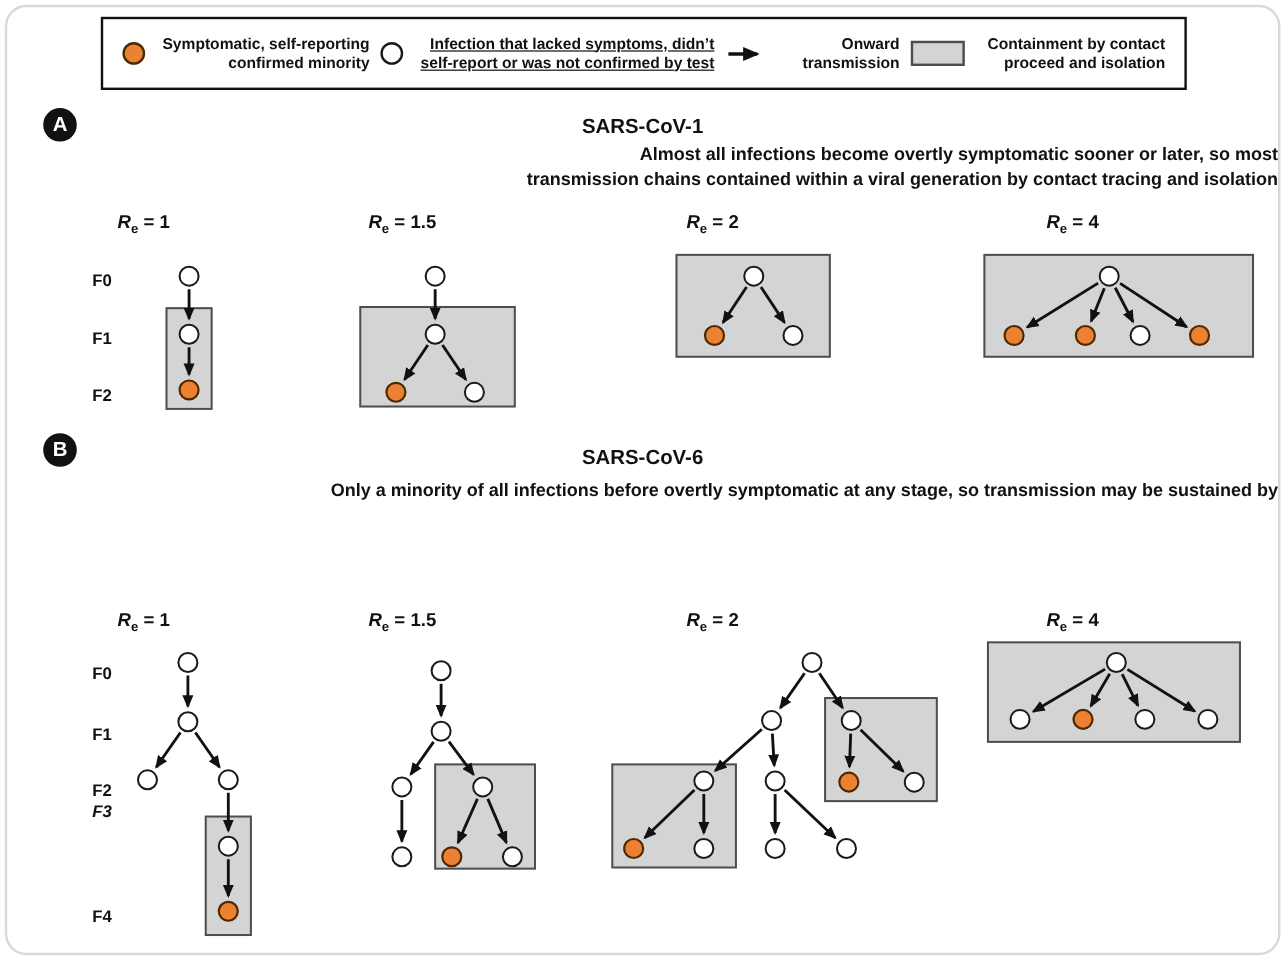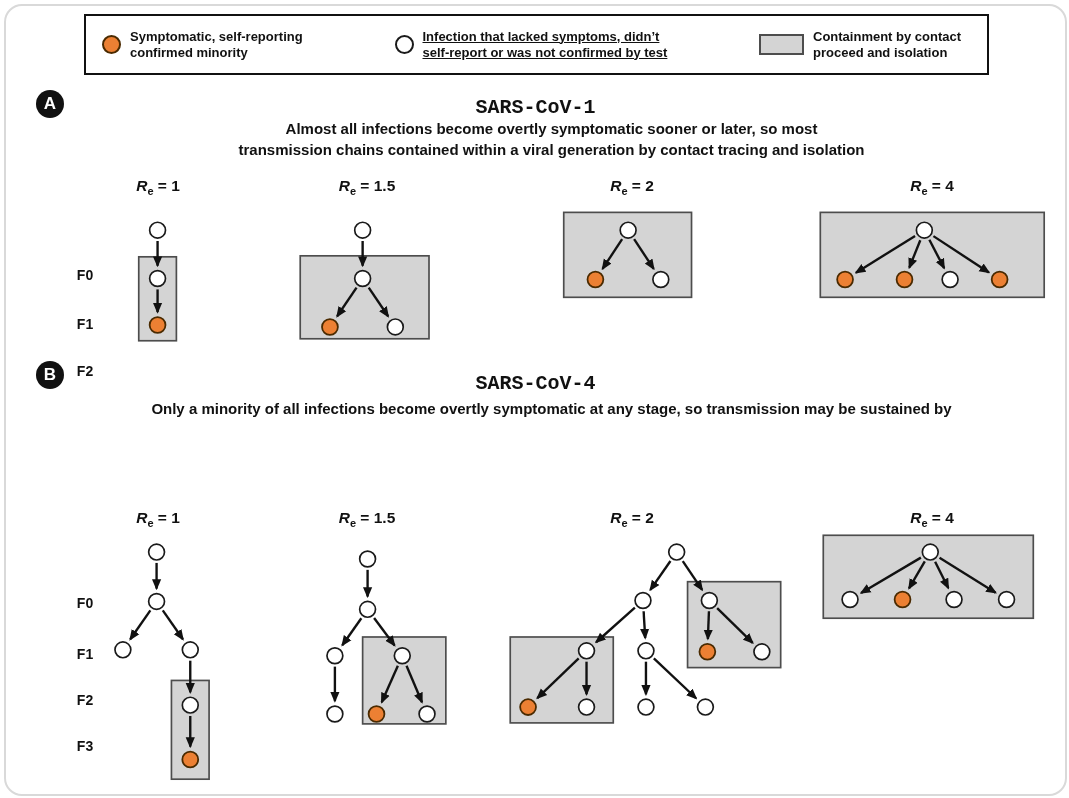--- a/index.html
+++ b/index.html
@@ -11,43 +11,43 @@
     font-family:"Liberation Sans","DejaVu Sans",sans-serif;
     font-weight:bold; color:#111; overflow:hidden;
   }
   
   .legend{
     position:absolute; left:78px; top:8px; width:905px; height:61px;
     border:2px solid #111; background:#fff; box-sizing:border-box;
     display:flex; align-items:center; justify-content:space-between;
     padding:0 16px; z-index:3;
   }
-  .legend-item{display:flex; align-items:center; gap:9px;}
+  .legend-item{display:flex; align-items:center; gap:9px;text-align:right;}
   .legend-label{font-size:13px; line-height:16px;}
   .circle-icon{width:19px;height:19px;border-radius:50%;flex:0 0 auto;box-sizing:border-box;}
   .circle-icon.orange{background:var(--orange,#ec8033);border:2px solid var(--orange-stroke,#4a2a00);}
   .circle-icon.white{background:#fff;border:2px solid var(--node-stroke,#1a1a1a);}
   .box-icon{width:45px;height:21px;background:var(--box-fill,#d4d4d4);border:2px solid var(--box-stroke,#4d4d4d);flex:0 0 auto;box-sizing:border-box;}
   .lw1{width:178px;} .lw2{width:250px;text-decoration:underline;} .lw3{width:96px;} .lw4{width:158px;}
   
   .badge{
     position:absolute; left:30px; width:28px; height:28px; border-radius:50%;
     background:#111; color:#fff; font-size:17px; text-align:center; line-height:28px; z-index:2;
   }
   .badge-a{top:84px;} .badge-b{top:355px;}
-  .panel-title{position:absolute; left:0; right:0; text-align:center; font-size:20px; z-index:2;font-family:Liberation Mono, monospace;}
+  .panel-title{position:absolute; left:0; right:0; text-align:center; font-size:17px; z-index:2;}
   .title-a{top:90px;} .title-b{top:366px;}
-  .subtitle{position:absolute; left:0; right:0; text-align:center; font-size:15px; z-index:2; white-space:nowrap;margin-left:32px;}
+  .subtitle{position:absolute; left:0; right:0; text-align:right; font-size:15px; z-index:2; white-space:nowrap;margin-left:32px;}
   .subtitle-a{top:112px; line-height:21px;}
   .subtitle-b{top:391px; line-height:23px;}
   
   .axis{position:absolute; left:46px; width:0; height:0; z-index:2;}
   .axis-a{top:277px;} .axis-b{top:618px;}
-  .gen-label{position:absolute; left:60px; width:38px; text-align:center; font-size:14px; height:18px; line-height:18px; z-index:2;margin-top:42px;}
-  .re-label{position:absolute; width:120px; text-align:center; font-size:15.5px; height:20px; z-index:2;}
+  .gen-label{position:absolute; left:60px; width:38px; text-align:center; font-size:14px; height:18px; line-height:18px; z-index:2;}
+  .re-label{position:absolute; width:120px; font-size:15.5px; height:20px; z-index:2;}
   .re-label i{font-style:italic;}
   .re-label sub{font-size:11px;}
   
   #diagram-svg{position:absolute; inset:0; z-index:1;}
   .cbox{fill:var(--box-fill,#d4d4d4); stroke:var(--box-stroke,#4d4d4d); stroke-width:1.7;}
   .edge{stroke:var(--edge,#111); stroke-width:2.4;}
   .node.white{fill:#fff; stroke:var(--node-stroke,#1a1a1a); stroke-width:1.7;}
   .node.orange{fill:var(--orange,#ec8033); stroke:var(--orange-stroke,#4a2a00); stroke-width:1.8;}
   .legend-arrow-line{stroke:#111; stroke-width:3;}
 </style>
@@ -70,20 +70,29 @@
       <div class="legend-label lw1">
         <div>Symptomatic, self-reporting</div>
         <div>confirmed minority</div>
       </div>
     </div>
     <div class="legend-item">
       <span class="circle-icon white"></span>
       <div class="legend-label lw2">
         <div>Infection that lacked symptoms, didn’t</div>
         <div>self-report or was not confirmed by test</div>
+      </div>
+    </div>
+    <div class="legend-item">
+      <svg width="40" height="14">
+        <line class="legend-arrow-line" x1="2" y1="7" x2="26" y2="7" marker-end="url(#arrowhead)"></line>
+      </svg>
+      <div class="legend-label lw3">
+        <div>Onward</div>
+        <div>transmission</div>
       </div>
     </div>
     <div class="legend-item">
       <span class="box-icon"></span>
       <div class="legend-label lw4">
         <div>Containment by contact</div>
         <div>proceed and isolation</div>
       </div>
     </div>
   </div>
@@ -201,32 +210,32 @@
       <div class="gen-label" style="top: 314px;">F2</div>
     </div>
   <div id="re-labels-a">
       <div class="re-label" style="left: 92px; top: 171px;"><i>R</i><sub>e</sub><span> = 1</span></div>
       <div class="re-label" style="left: 301px; top: 171px;"><i>R</i><sub>e</sub><span> = 1.5</span></div>
       <div class="re-label" style="left: 566px; top: 171px;"><i>R</i><sub>e</sub><span> = 2</span></div>
       <div class="re-label" style="left: 866px; top: 171px;"><i>R</i><sub>e</sub><span> = 4</span></div>
     </div>
 
   <div class="badge badge-b">B</div>
-  <div class="panel-title title-b">SARS-CoV-4</div>
+  <div class="panel-title title-b">SARS-CoV-6</div>
   <div class="subtitle subtitle-b" id="subtitle-b">
-      <div>Only a minority of all infections become overtly symptomatic at any stage, so transmission may be sustained by</div>
+      <div>Only a minority of all infections before overtly symptomatic at any stage, so transmission may be sustained by</div>
     </div>
   <div class="axis axis-b">
     
   </div>
   <div id="gen-labels-b">
       <div class="gen-label" style="top: 546px;">F0</div>
       <div class="gen-label" style="top: 597px;">F1</div>
       <div class="gen-label" style="top: 643px;">F2</div>
-      <div class="gen-label" style="top: 689px;">F3</div>
+      <div class="gen-label" style="top: 661px; font-style: italic;">F3</div>
       <div class="gen-label" style="top: 748px;">F4</div>
     </div>
   <div id="re-labels-b">
       <div class="re-label" style="left: 92px; top: 503px;"><i>R</i><sub>e</sub><span> = 1</span></div>
       <div class="re-label" style="left: 301px; top: 503px;"><i>R</i><sub>e</sub><span> = 1.5</span></div>
       <div class="re-label" style="left: 566px; top: 503px;"><i>R</i><sub>e</sub><span> = 2</span></div>
       <div class="re-label" style="left: 866px; top: 503px;"><i>R</i><sub>e</sub><span> = 4</span></div>
     </div>
 
 </div>

